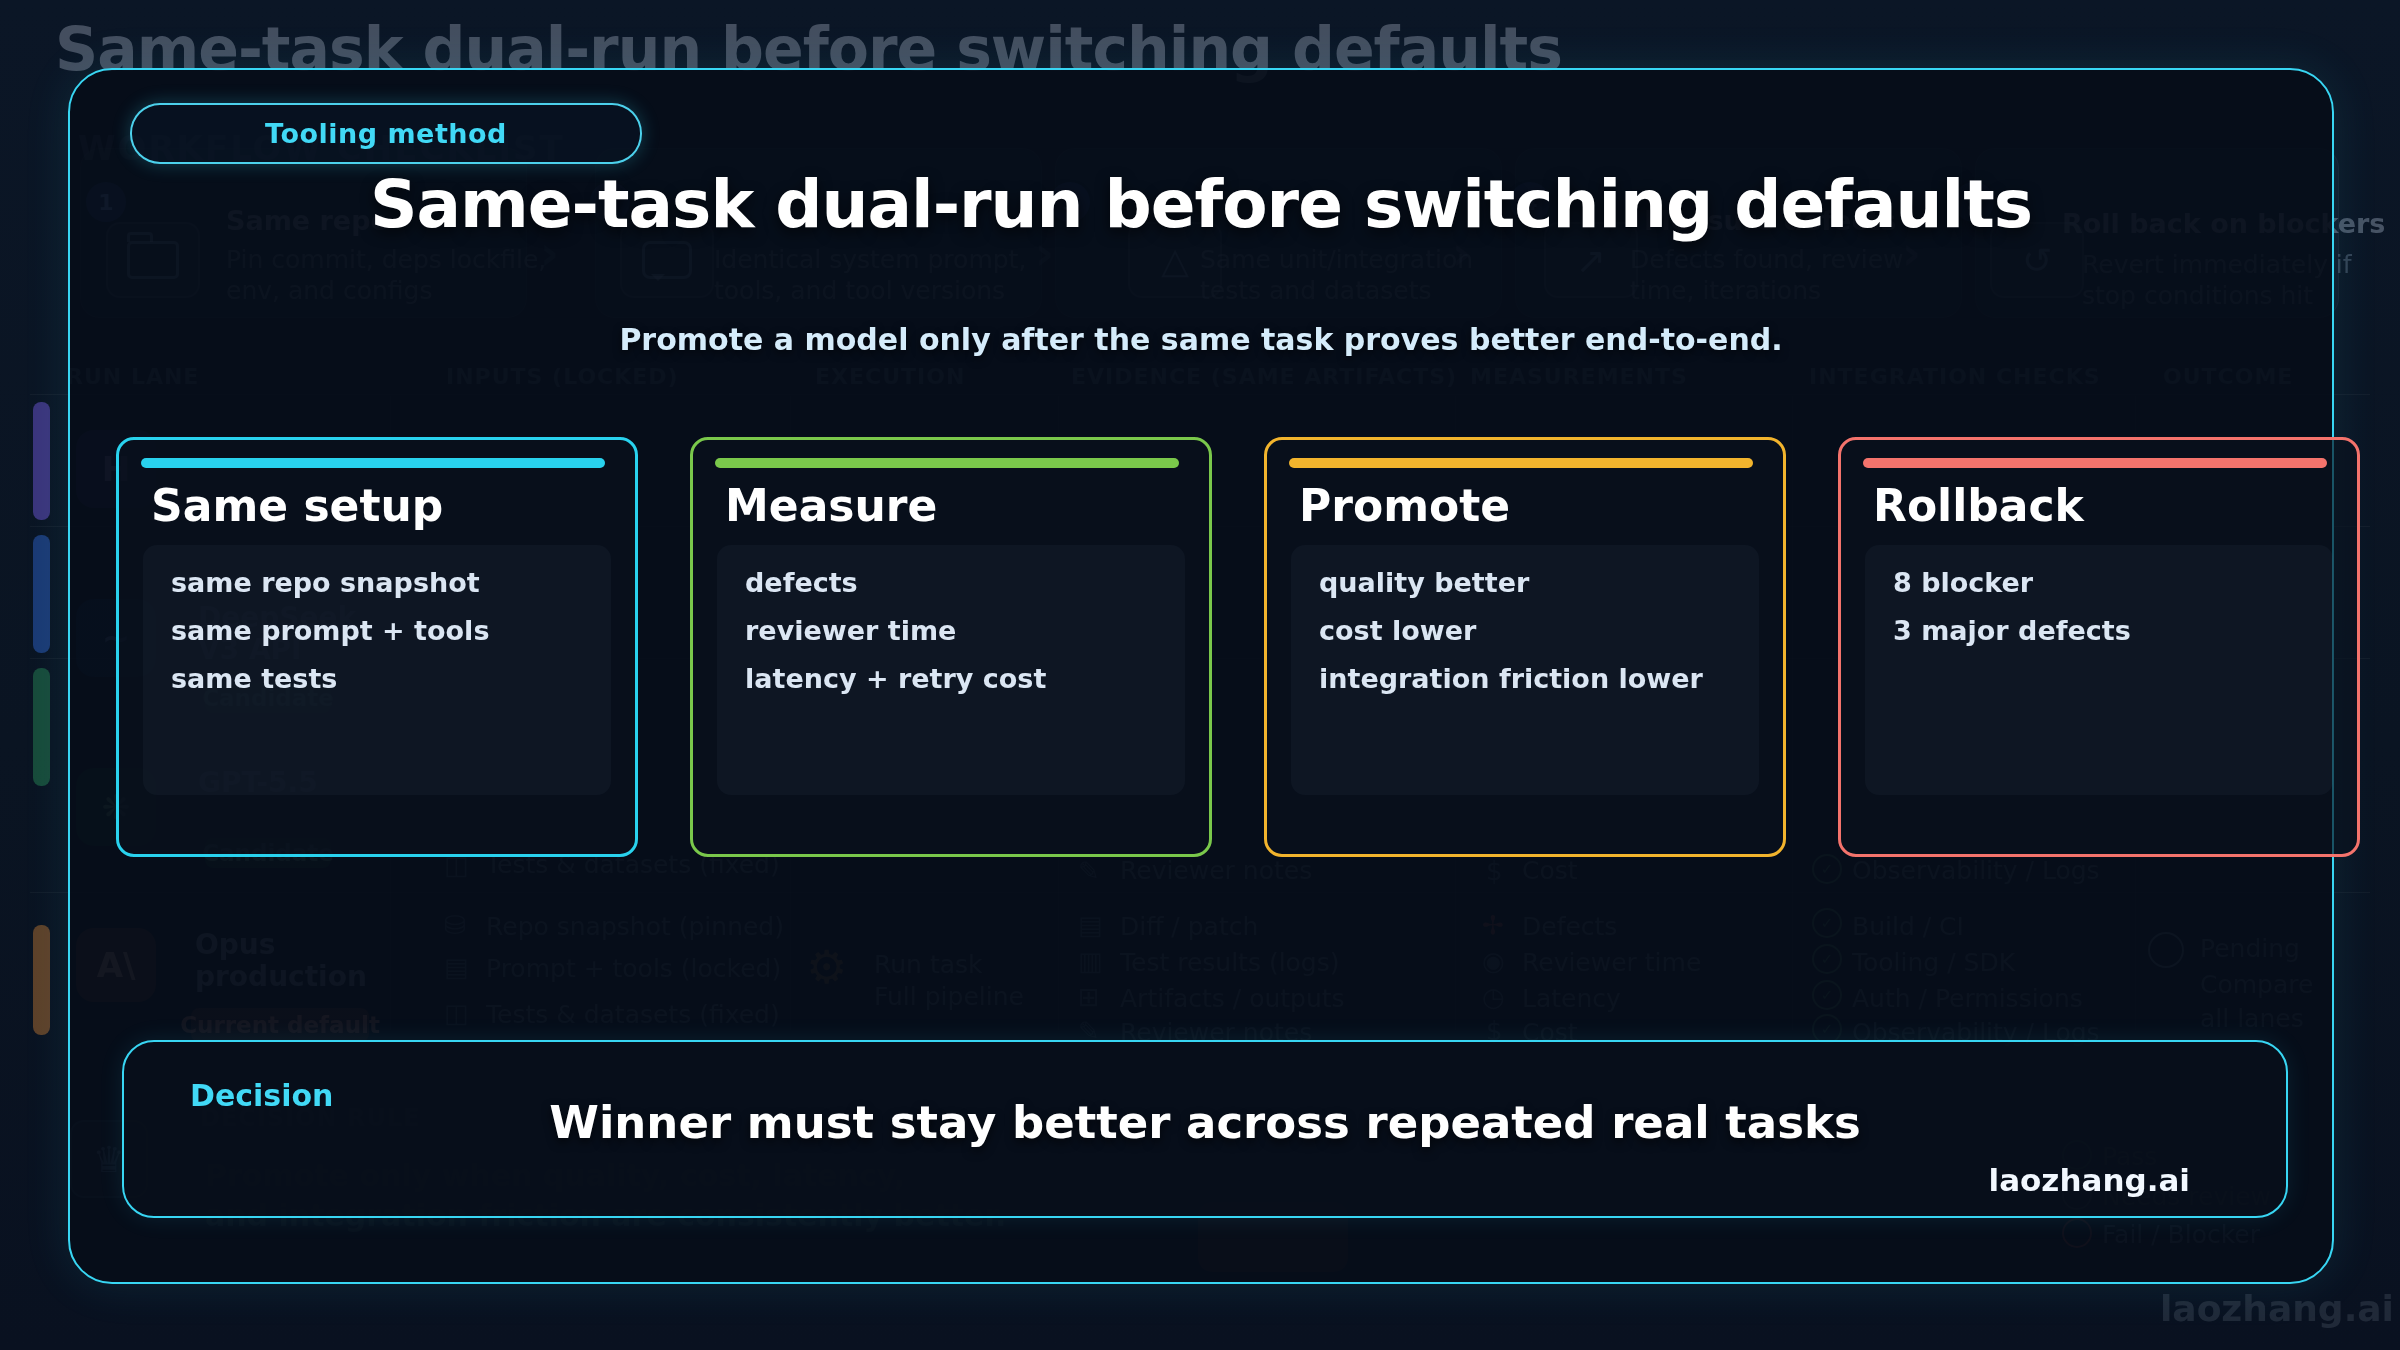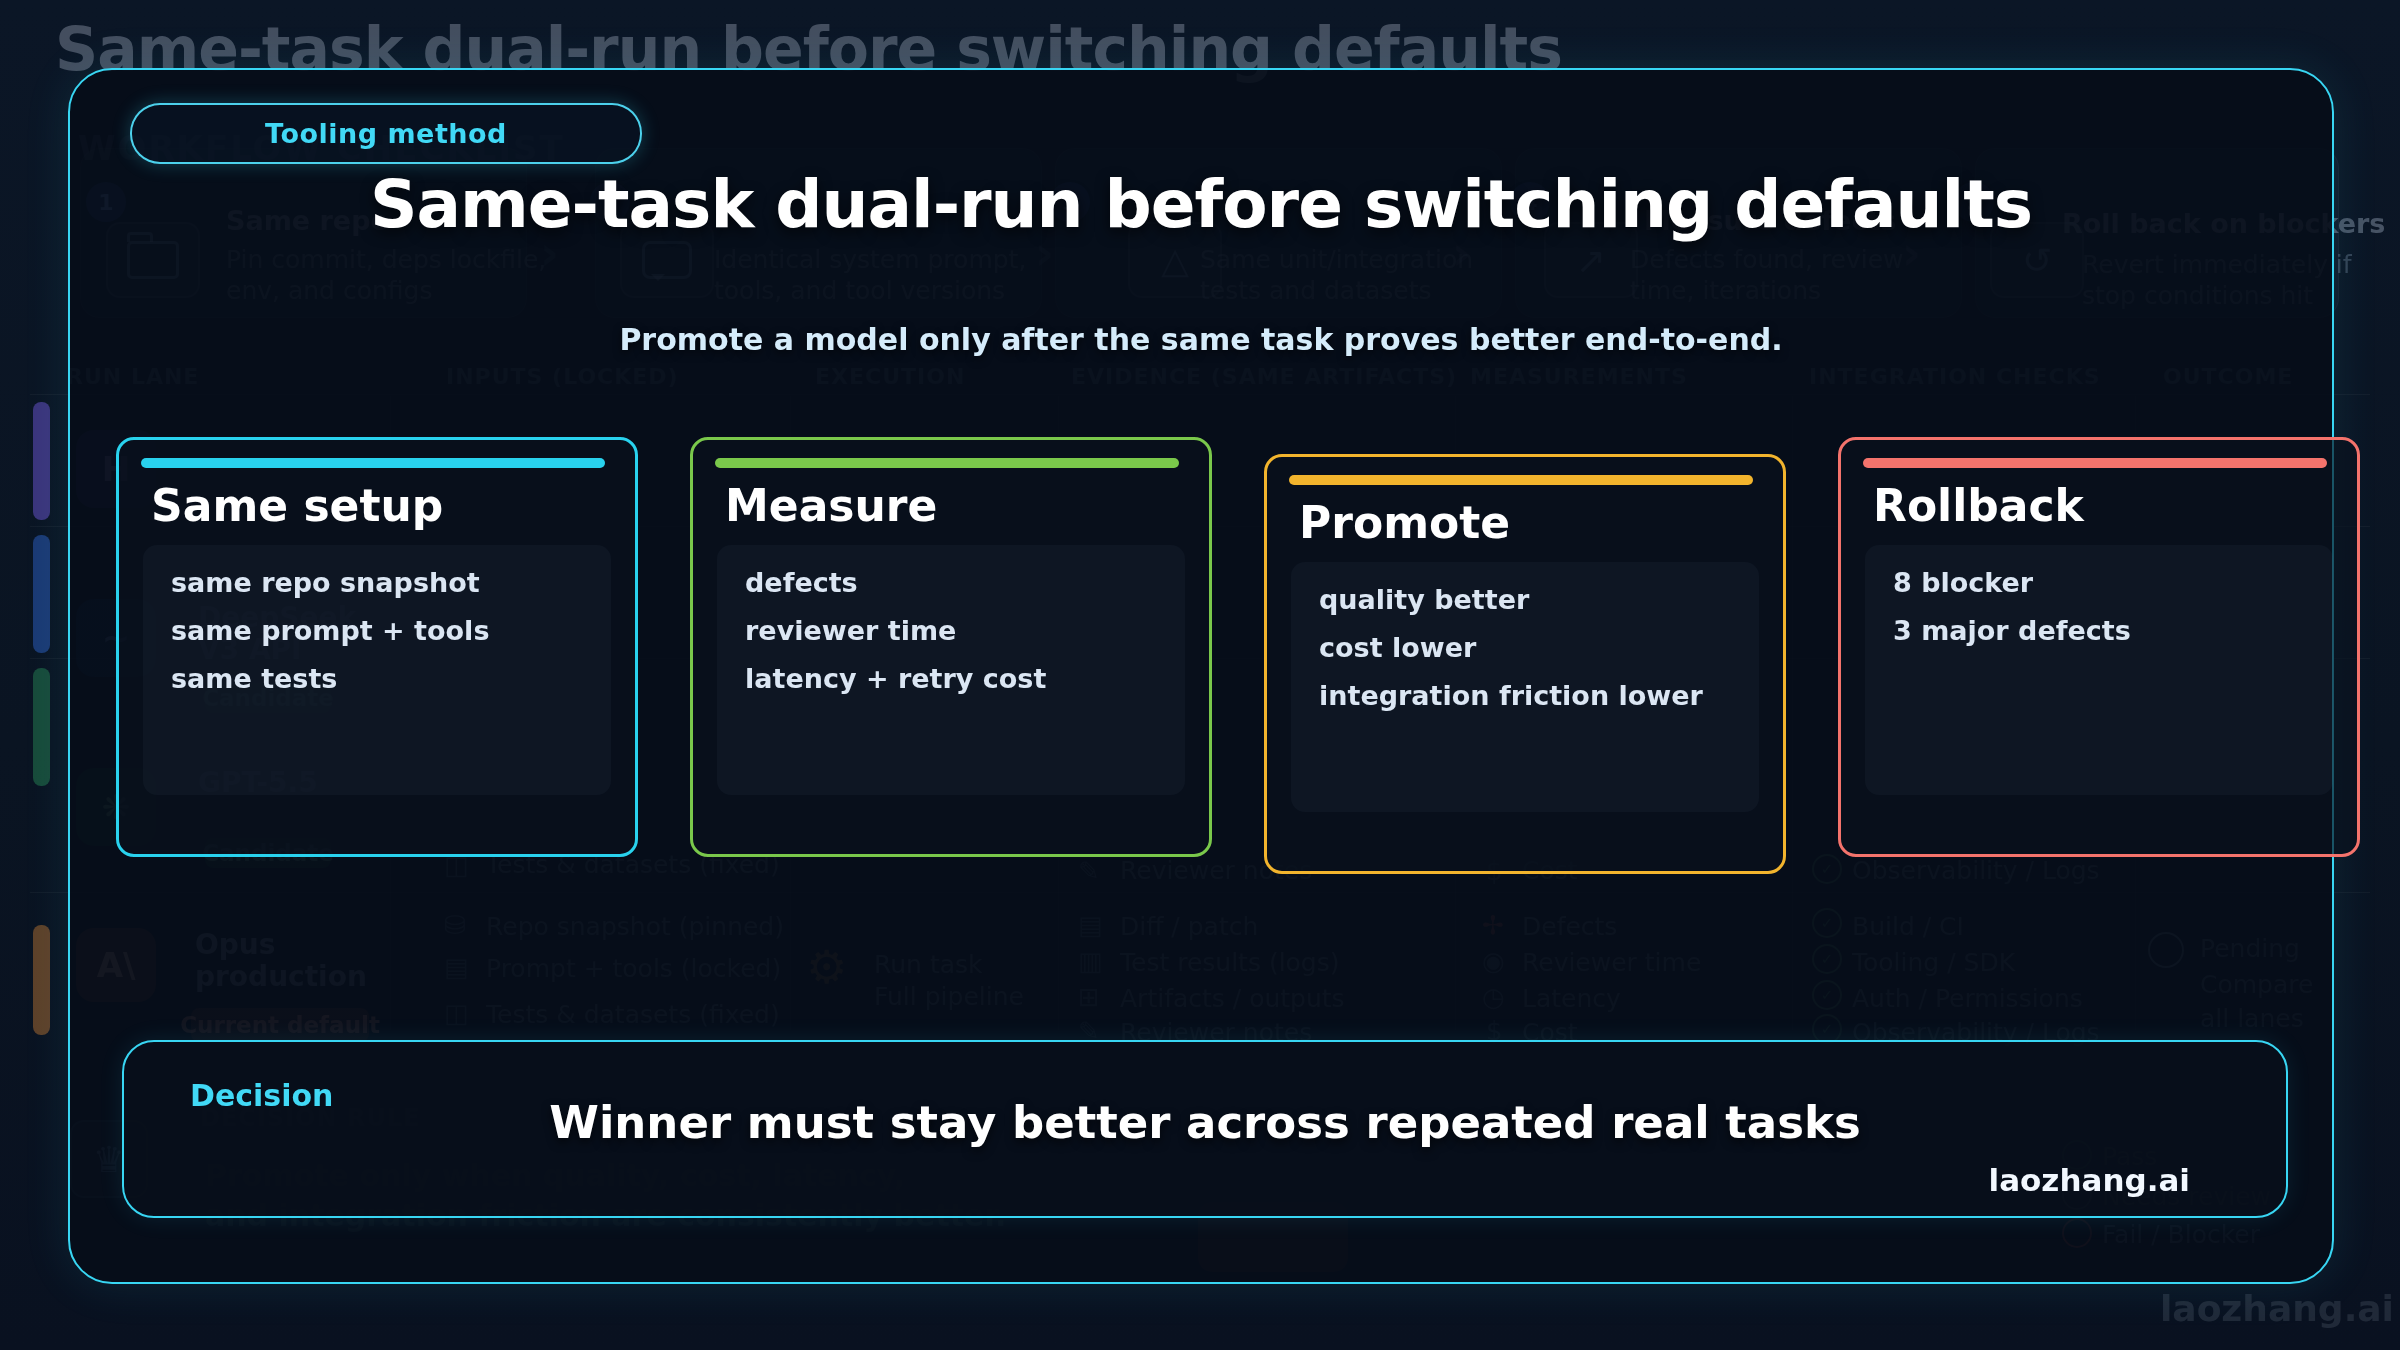--- a/index.html
+++ b/index.html
@@ -257,21 +257,21 @@
     <div class="abs card c1" style="left:620px;">
       <div class="cbar"></div>
       <div class="ctitle">Measure</div>
       <div class="cpanel">
         <div class="citem">defects</div>
         <div class="citem">reviewer time</div>
         <div class="citem">latency + retry cost</div>
       </div>
     </div>
 
-    <div class="abs card c2" style="left:1194px;margin-top:17px;">
+    <div class="abs card c2" style="left:1194px;">
       <div class="cbar"></div>
       <div class="ctitle">Promote</div>
       <div class="cpanel">
         <div class="citem">quality better</div>
         <div class="citem">cost lower</div>
         <div class="citem">integration friction lower</div>
       </div>
     </div>
 
     <div class="abs card c3" style="left:1768px;">

